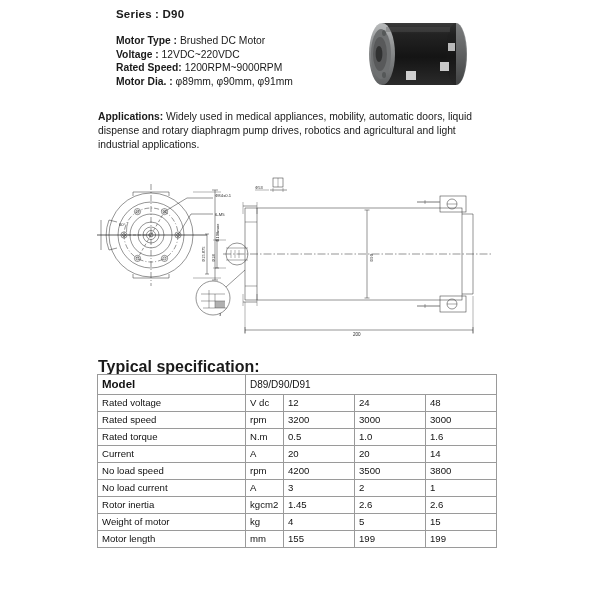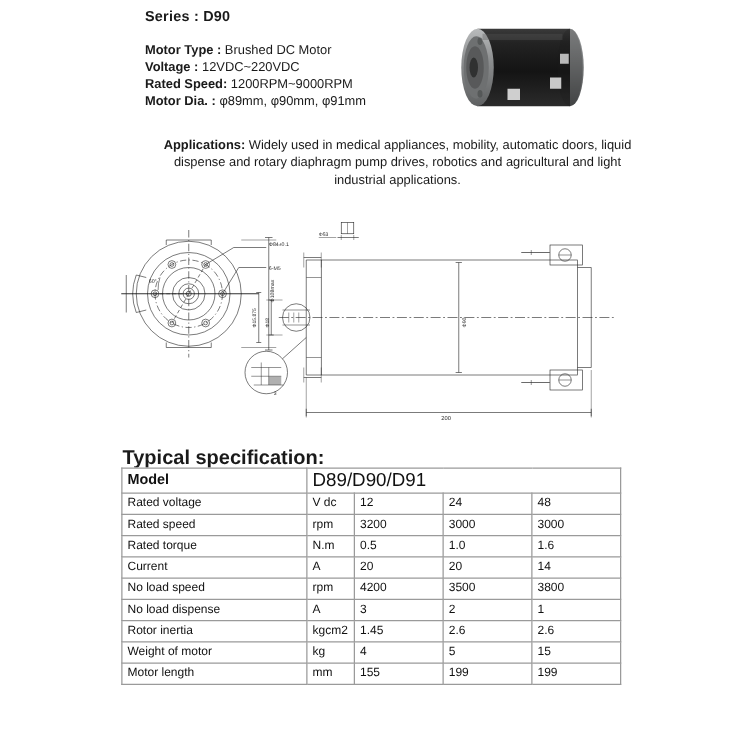--- a/index.html
+++ b/index.html
@@ -39,22 +39,21 @@
   .spec-line .k { font-weight: bold; }
   .spec-line .v { font-weight: normal; }
 
   #applications-block {
     position: absolute;
     left: 98px;
     top: 110px;
     width: 400px;
     font-size: 10.3px;
     line-height: 14.2px;
-    text-align: center;
-    margin-left: 20px;
+    text-align: left;
   }
   #applications-block .k { font-weight: bold; }
 
   
   #product-photo {
     position: absolute;
     left: 352px;
     top: 14px;
     width: 135px;
     height: 82px;
@@ -98,21 +97,21 @@
     overflow: hidden;
     white-space: nowrap;
   }
   #spec-table tr.model-row td {
     font-size: 11.5px;
     font-weight: bold;
     height: 15px;
     line-height: 15px;
   }
   #spec-table tr.model-row td.model-value {
-    font-size: 15px;
+    font-size: 10px;
     font-weight: normal;
   }
   col.c-param { width: 148px; }
   col.c-unit  { width: 38px; }
   col.c-val   { width: 71px; }
 </style>
 </head>
 <body>
 
 <div id="header-block">
@@ -372,21 +371,21 @@
         <td>14</td>
       </tr>
       <tr>
         <td>No load speed</td>
         <td>rpm</td>
         <td>4200</td>
         <td>3500</td>
         <td>3800</td>
       </tr>
       <tr>
-        <td>No load dispense</td>
+        <td>No load current</td>
         <td>A</td>
         <td>3</td>
         <td>2</td>
         <td>1</td>
       </tr>
       <tr>
         <td>Rotor inertia</td>
         <td>kgcm2</td>
         <td>1.45</td>
         <td>2.6</td>

